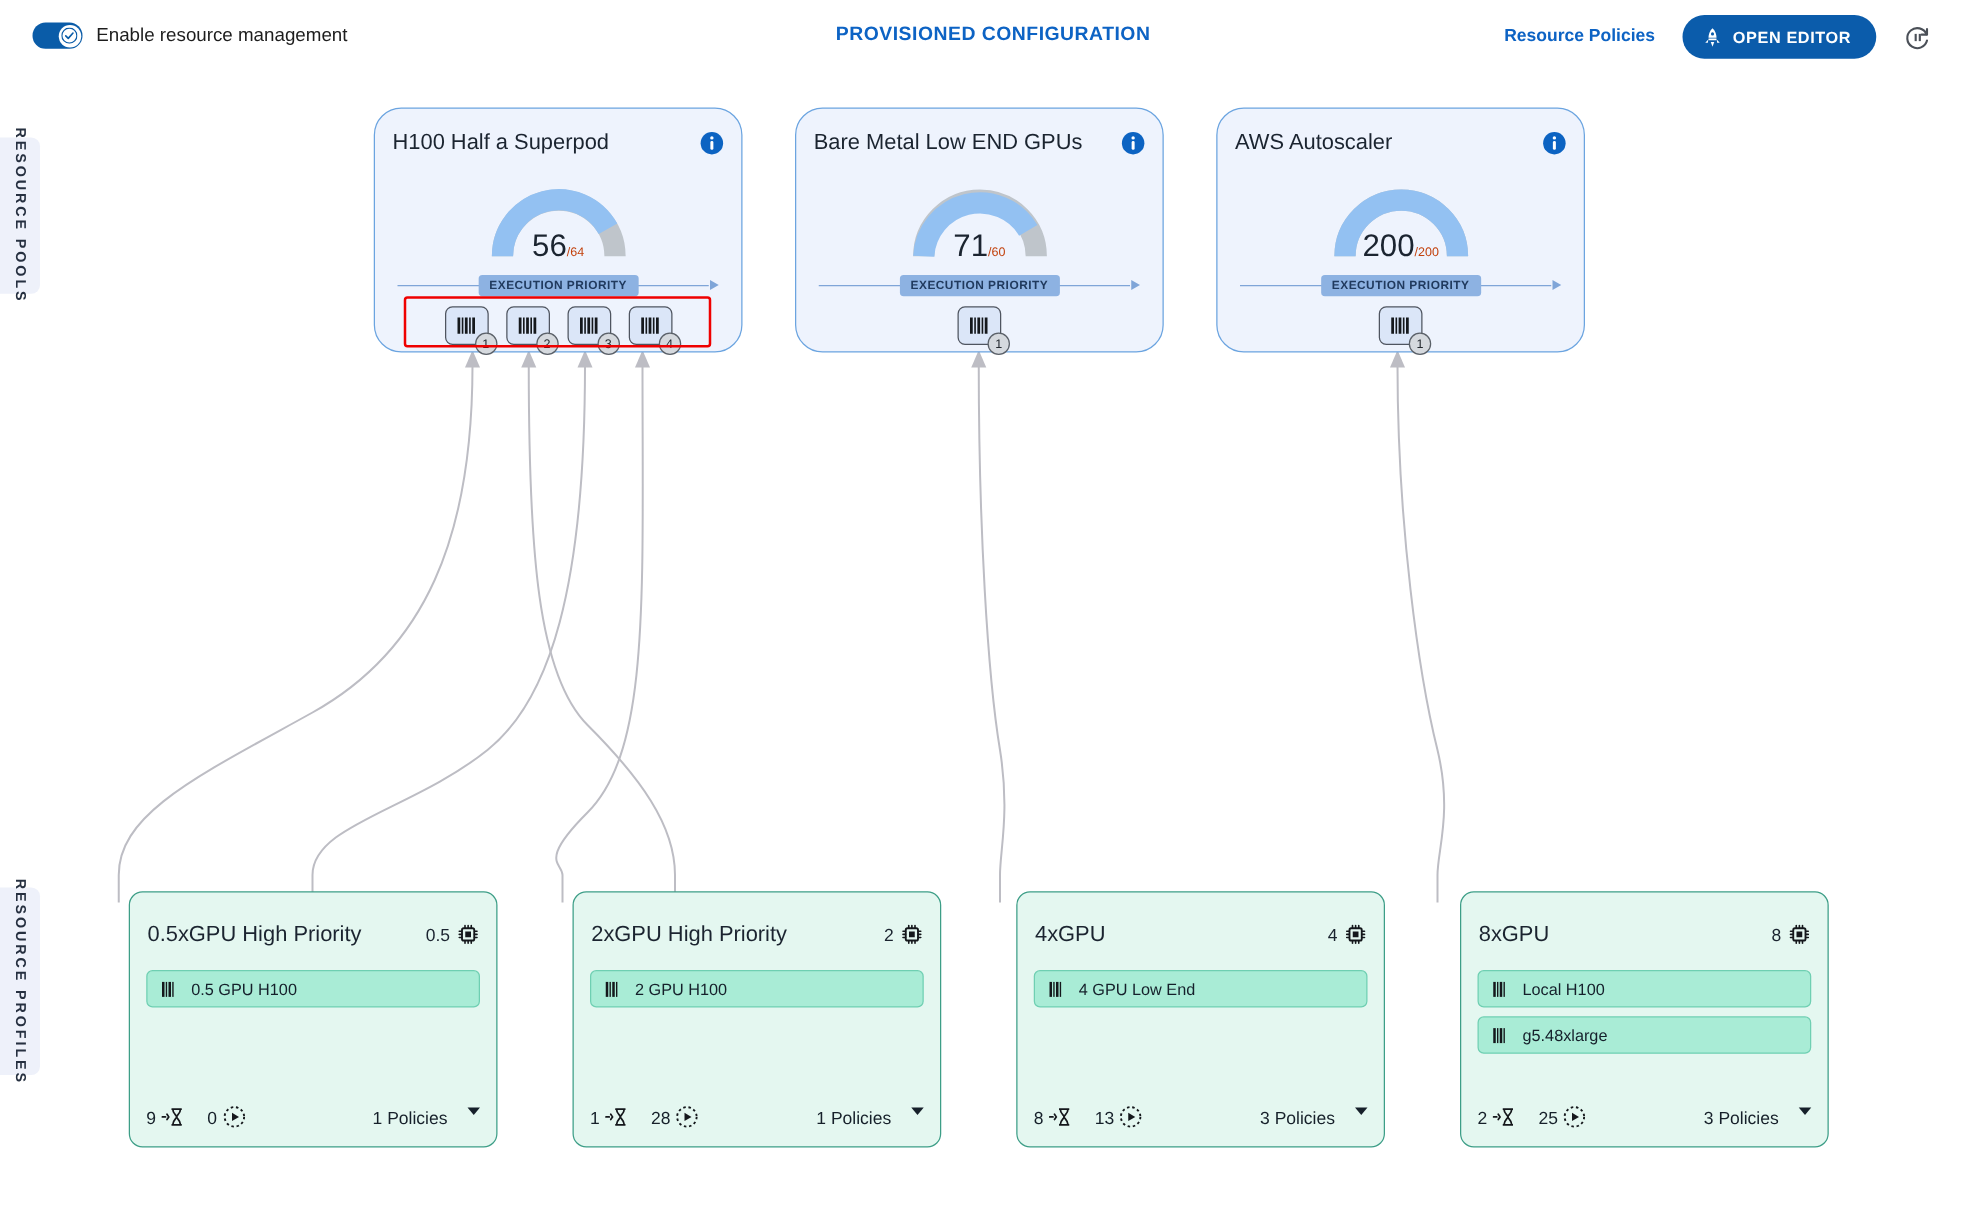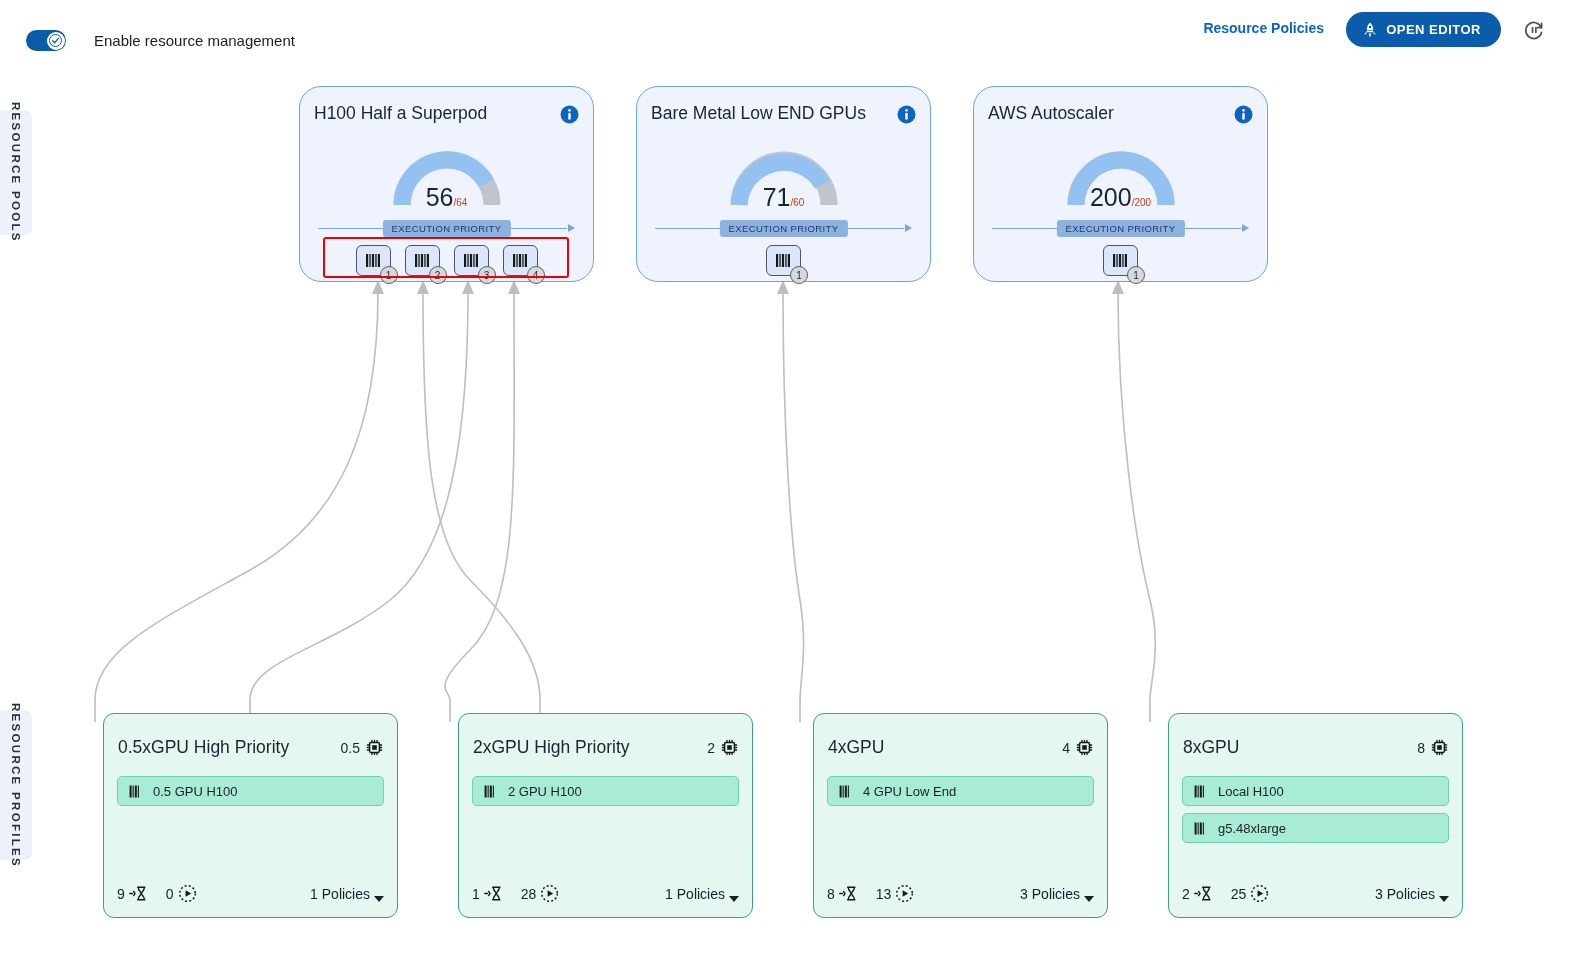--- a/index.html
+++ b/index.html
@@ -7,21 +7,21 @@
     margin: 0; padding: 0;
     width: 1589px; height: 964px;
     background: #ffffff;
     font-family: "Liberation Sans", sans-serif;
     overflow: hidden;
   }
   #app { position: relative; width: 1589px; height: 964px; }
 
   
   .header { position: absolute; left: 0; top: 0; width: 1589px; height: 58px; }
-  .toggle-wrap { position: absolute; left: 26px; top: 18px; display: flex; align-items: center; gap: 28px; margin-top: 12px; }
+  .toggle-wrap { position: absolute; left: 26px; top: 18px; display: flex; align-items: center; gap: 11px; }
   .toggle {
     width: 40px; height: 21px; border-radius: 11px; background: #0a5ca8;
     position: relative; flex: none; cursor: pointer;
   }
   .toggle .knob {
     position: absolute; right: 1.5px; top: 1.5px; width: 18px; height: 18px;
     border-radius: 50%; background: #ffffff; display: flex;
     align-items: center; justify-content: center;
   }
   .toggle .knob svg { display: block; }
@@ -80,21 +80,21 @@
 
   .prio { position: absolute; left: 18px; right: 18px; top: 133px; height: 18px; }
   .prio-line { position: absolute; left: 0; right: 8px; top: 8px; height: 1.4px; background: #7fa5d8; }
   .prio-arrow {
     position: absolute; right: 0; top: 4px; width: 0; height: 0;
     border-left: 7px solid #7fa5d8; border-top: 4.5px solid transparent; border-bottom: 4.5px solid transparent;
   }
   .prio-pill {
     position: absolute; left: 50%; transform: translateX(-50%); top: 0;
     background: #8db2e2; color: #203a5e; border-radius: 3px;
-    font-size: 9.5px; font-weight: normal; letter-spacing: .4px;
+    font-size: 9.5px; font-weight: bold; letter-spacing: .4px;
     padding: 3px 9px; white-space: nowrap;
   }
 
   .chips { position: absolute; left: 0; right: 0; top: 158px; display: flex; justify-content: center; gap: 14px; }
   .chip { position: relative; width: 35px; height: 31px; cursor: pointer; }
   .chip-box {
     width: 35px; height: 31px; background: #dbe6f8;
     border: 1.4px solid #4f5560; border-radius: 6px;
     display: flex; align-items: center; justify-content: center;
   }
@@ -122,21 +122,21 @@
   .badge {
     height: 30px; background: #a9ecd6; border: 1px solid #6fcfb2; border-radius: 5px;
     display: flex; align-items: center; gap: 10px; padding: 0 11px;
     font-size: 13px; color: #15202b; white-space: nowrap;
   }
   .profile-foot {
     position: absolute; left: 13px; right: 13px; bottom: 14px;
     display: flex; align-items: center; font-size: 14px; color: #16202a;
   }
   .stat { display: flex; align-items: center; gap: 4px; margin-right: 18px; white-space: nowrap; }
-  .policies { margin-left: auto; display: flex; align-items: flex-end; gap: 4px; cursor: pointer; white-space: nowrap; }
+  .policies { margin-left: auto; display: flex; align-items: flex-start; gap: 16px; cursor: pointer; white-space: nowrap; }
   .caret { width: 0; height: 0; border-left: 5px solid transparent; border-right: 5px solid transparent; border-top: 6px solid #16202a; }
 </style>
 </head>
 <body>
 
 <div id="app">
 
   <div class="header">
 
     <div class="toggle-wrap">
@@ -144,20 +144,21 @@
         <div class="knob">
           <svg width="13" height="13" viewBox="0 0 13 13">
             <circle cx="6.5" cy="6.5" r="6" fill="none" stroke="#0a5ca8" stroke-width="1"></circle>
             <path d="M3.6 6.7 L5.6 8.7 L9.4 4.4" fill="none" stroke="#0a5ca8" stroke-width="1.3" stroke-linecap="round" stroke-linejoin="round"></path>
           </svg>
         </div>
       </div>
       <div class="toggle-label">Enable resource management</div>
     </div>
 
+    <div class="page-title">PROVISIONED CONFIGURATION</div>
 
     <div class="res-policies">Resource Policies</div>
 
     <div class="open-editor">
       <svg width="14" height="16" viewBox="0 0 14 16">
         <path d="M7 0.6 C9.3 2.6 10.2 5.6 10.2 8.2 L3.8 8.2 C3.8 5.6 4.7 2.6 7 0.6 Z" fill="#ffffff"></path>
         <path d="M3.8 8.8 L10.2 8.8 L10.2 10.2 L3.8 10.2 Z" fill="#ffffff"></path>
         <path d="M3.6 9.6 L1.2 12.2 L3.3 12.2 Z" fill="#ffffff"></path>
         <path d="M10.4 9.6 L12.8 12.2 L10.7 12.2 Z" fill="#ffffff"></path>
         <path d="M5.6 11.6 L8.4 11.6 L7 15.4 Z" fill="#ffffff"></path>

